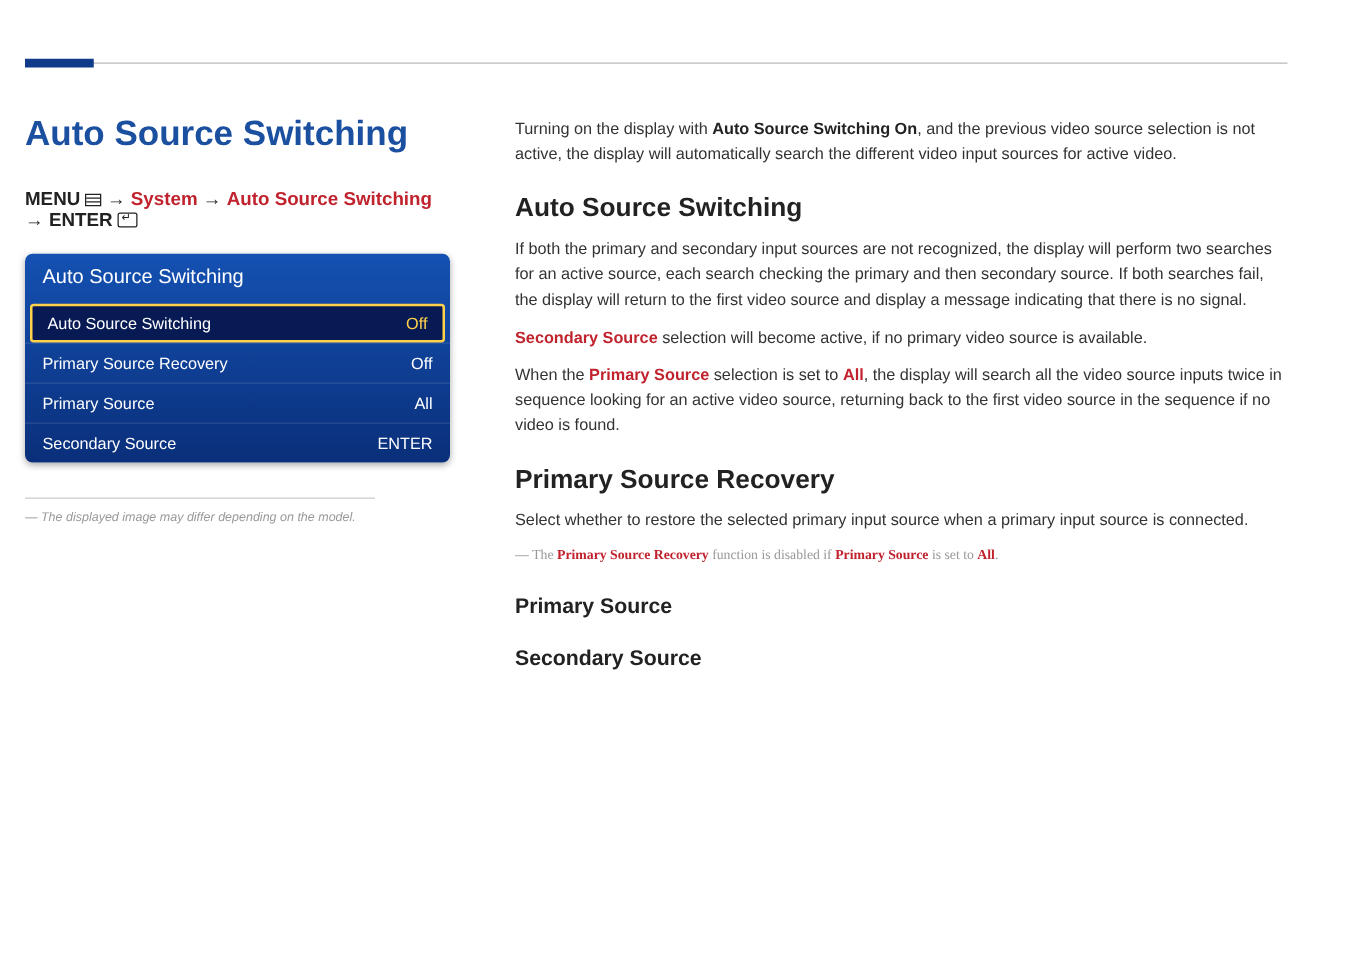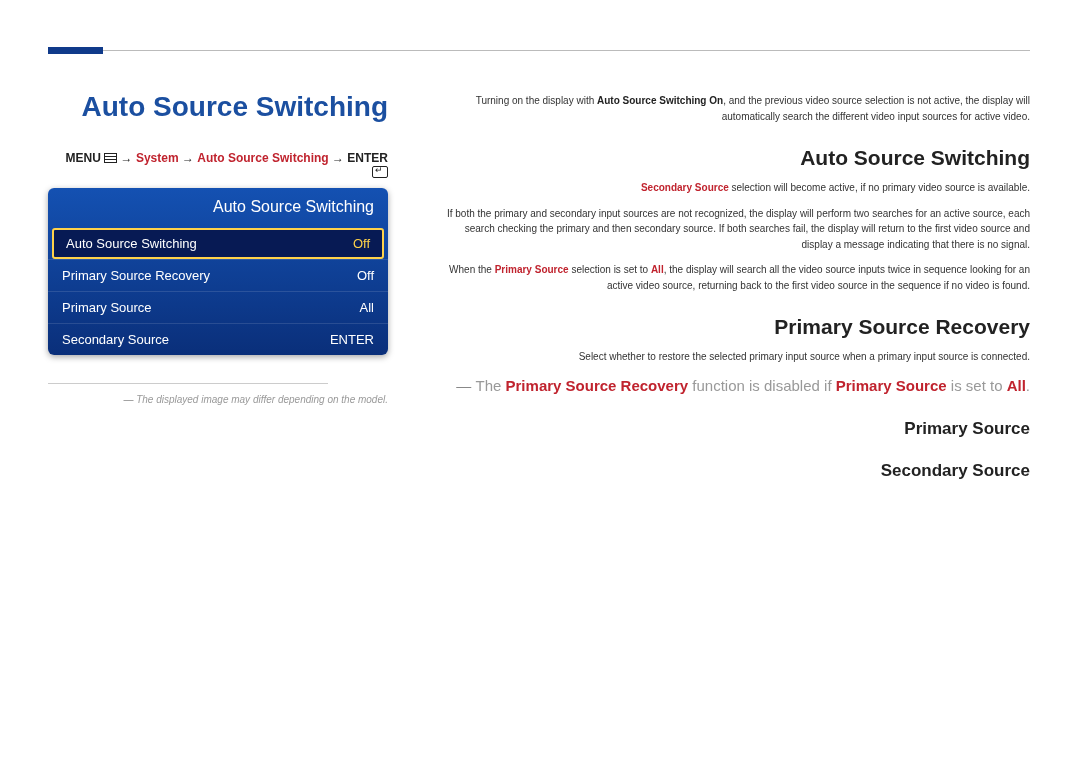--- a/index.html
+++ b/index.html
@@ -4,22 +4,21 @@
 <style>
 body {
   margin: 0;
   padding: 0;
   font-family: Arial, Helvetica, sans-serif;
   background: #fff;
   color: #333;
   width: 1080px;
 }
 .page {
-  padding: 50px 50px 20px 48px;
-  text-align: right;
+  padding: 50px 50px 20px 20px;
 }
 .top-rule {
   border-top: 1px solid #bbb;
   position: relative;
   margin-bottom: 40px;
   height: 0;
 }
 .top-rule::before {
   content: "";
   position: absolute;
@@ -42,23 +41,23 @@
   padding-left: 52px;
   padding-top: 2px;
 }
 .h-title {
   font-size: 28px;
   font-weight: bold;
   color: #1b4fa0;
   margin: 0 0 28px 0;
 }
 .breadcrumb {
-  font-size: 12px;
+  font-size: 15px;
   color: #222;
-  margin-bottom: 8px;
+  margin-bottom: 18px;
 }
 .breadcrumb .bc-bold { font-weight: bold; }
 .breadcrumb .bc-red { color: #c0232e; font-weight: bold; }
 .menu-icon {
   display: inline-block;
   width: 11px; height: 8px;
   border: 1px solid #222;
   position: relative; top: 1px;
 }
 .menu-icon::before, .menu-icon::after {
@@ -115,44 +114,45 @@
 }
 .footnote {
   font-size: 10px;
   color: #999;
   margin: 0;
   font-style: italic;
 }
 .footnote .dash { color: #888; }
 
 .body-p {
-  font-size: 10px;
+  font-size: 13px;
   line-height: 1.55;
   margin: 0 0 10px 0;
   color: #333;
 }
 .body-p .b { font-weight: bold; color: #222; }
 .body-p .rb { font-weight: bold; color: #c0232e; }
 .h2 {
   font-size: 21px;
   font-weight: bold;
   color: #222;
   margin: 22px 0 10px 0;
 }
 .h3 {
   font-size: 17px;
   font-weight: bold;
   color: #222;
   margin: 22px 0 8px 0;
 }
 .gray-note {
-  font-size: 15px;
+  font-size: 11px;
   color: #999;
   margin: 0 0 10px 0;
   line-height: 1.5;
+  font-family: Liberation Serif, serif;
 }
 .gray-note .rb { color: #c0232e; font-weight: bold; }
 .gray-note .dash { color: #888; }
 </style>
 </head>
 <body>
 
 <div class="page">
   <div class="top-rule"></div>
   <div class="columns">
@@ -196,24 +196,24 @@
         <span class="dash">―&nbsp;</span><span>The displayed image may differ depending on the model.</span>
       </p>
     </div>
 
     <div class="right-col">
       <p class="body-p">
         <span>Turning on the display with </span><span class="b">Auto Source Switching On</span><span>, and the previous video source selection is not active, the display will automatically search the different video input sources for active video.</span>
       </p>
 
       <h2 class="h2">Auto Source Switching</h2>
+      <p class="body-p">If both the primary and secondary input sources are not recognized, the display will perform two searches for an active source, each search checking the primary and then secondary source. If both searches fail, the display will return to the first video source and display a message indicating that there is no signal.</p>
       <p class="body-p">
         <span class="rb">Secondary Source</span><span> selection will become active, if no primary video source is available.</span>
       </p>
-      <p class="body-p">If both the primary and secondary input sources are not recognized, the display will perform two searches for an active source, each search checking the primary and then secondary source. If both searches fail, the display will return to the first video source and display a message indicating that there is no signal.</p>
       <p class="body-p">
         <span>When the </span><span class="rb">Primary Source</span><span> selection is set to </span><span class="rb">All</span><span>, the display will search all the video source inputs twice in sequence looking for an active video source, returning back to the first video source in the sequence if no video is found.</span>
       </p>
 
       <h2 class="h2">Primary Source Recovery</h2>
       <p class="body-p">Select whether to restore the selected primary input source when a primary input source is connected.</p>
       <p class="gray-note">
         <span class="dash">―&nbsp;</span><span>The </span><span class="rb">Primary Source Recovery</span><span> function is disabled if </span><span class="rb">Primary Source</span><span> is set to </span><span class="rb">All</span><span>.</span>
       </p>
 

